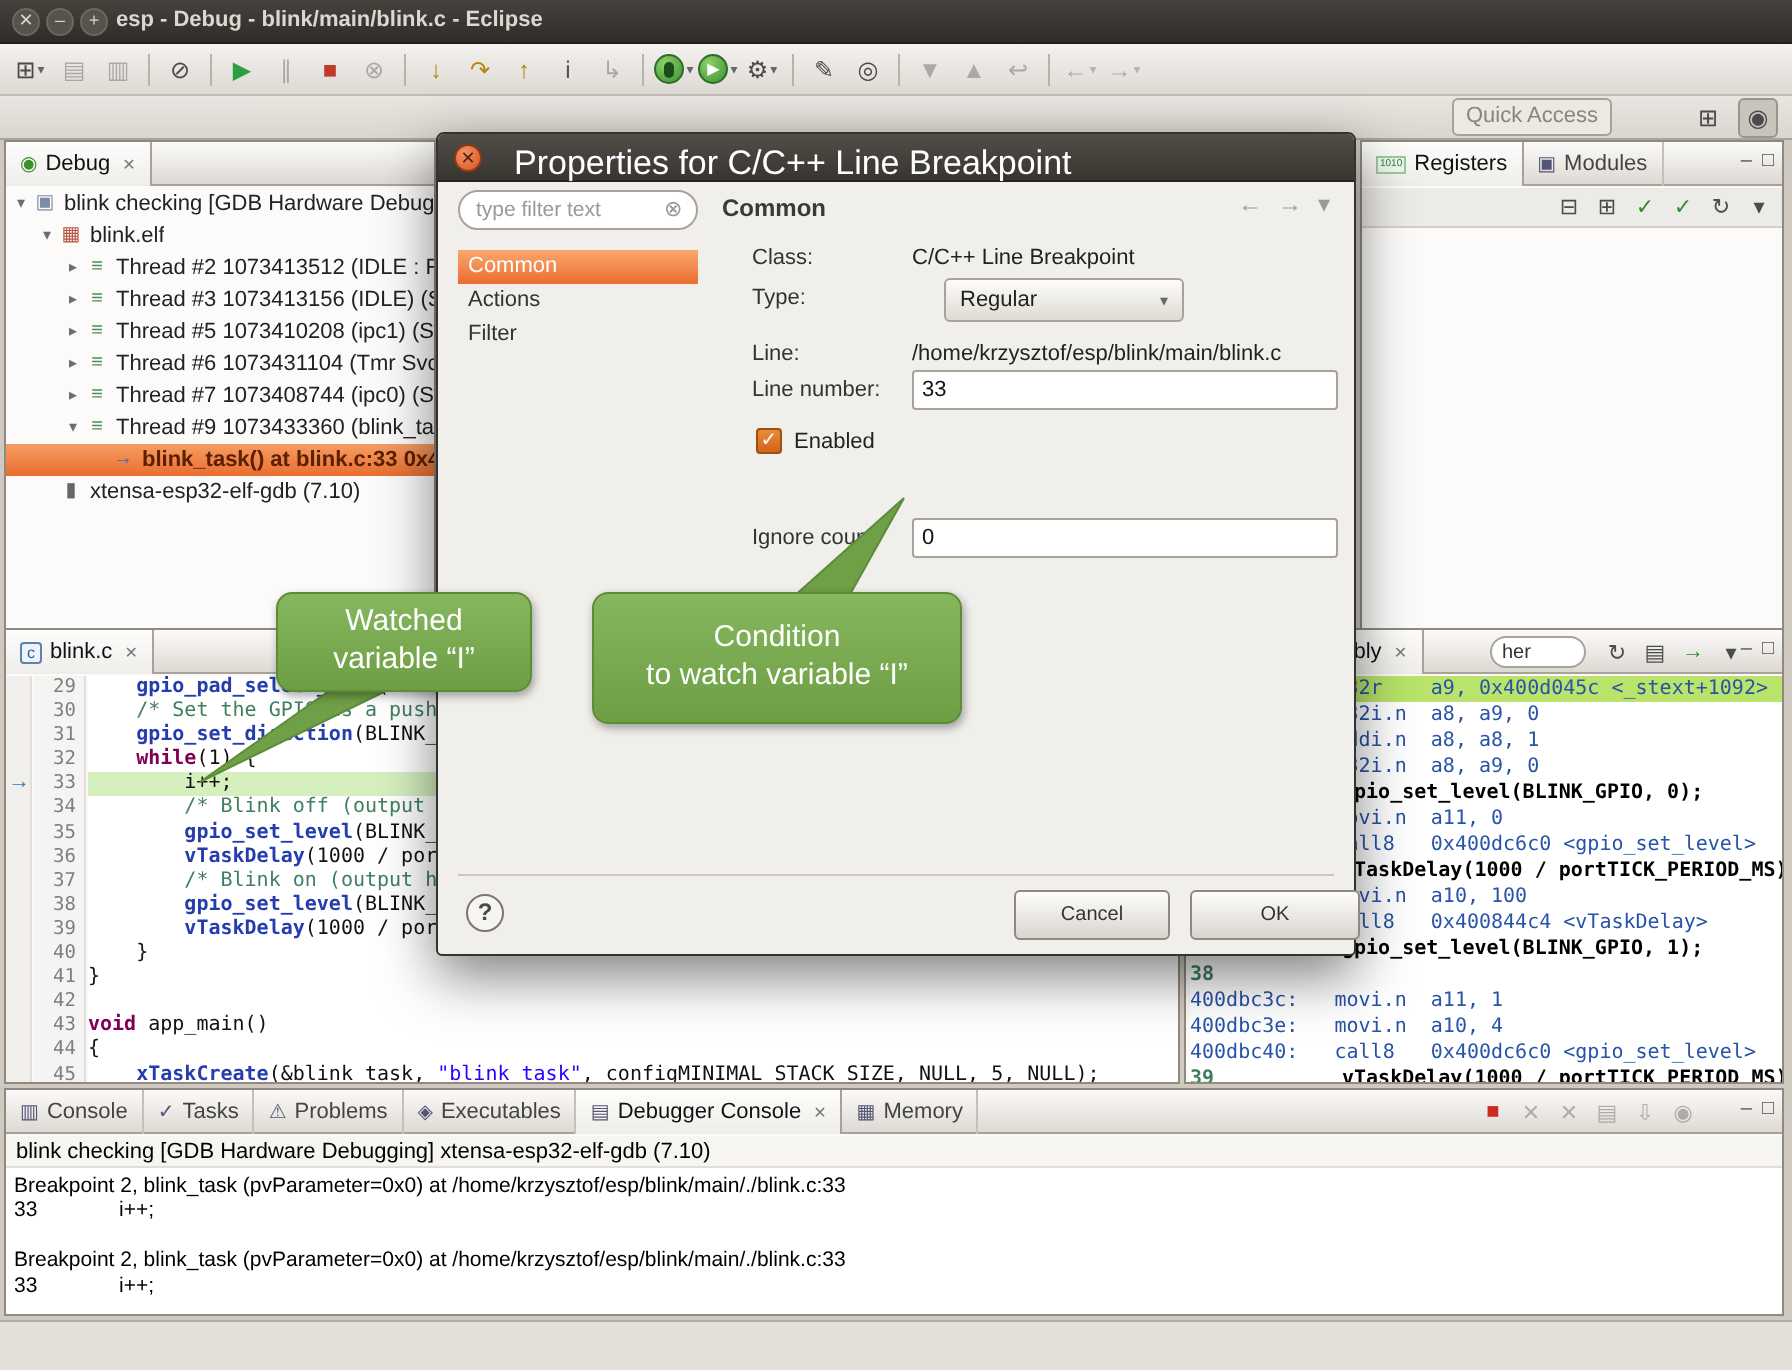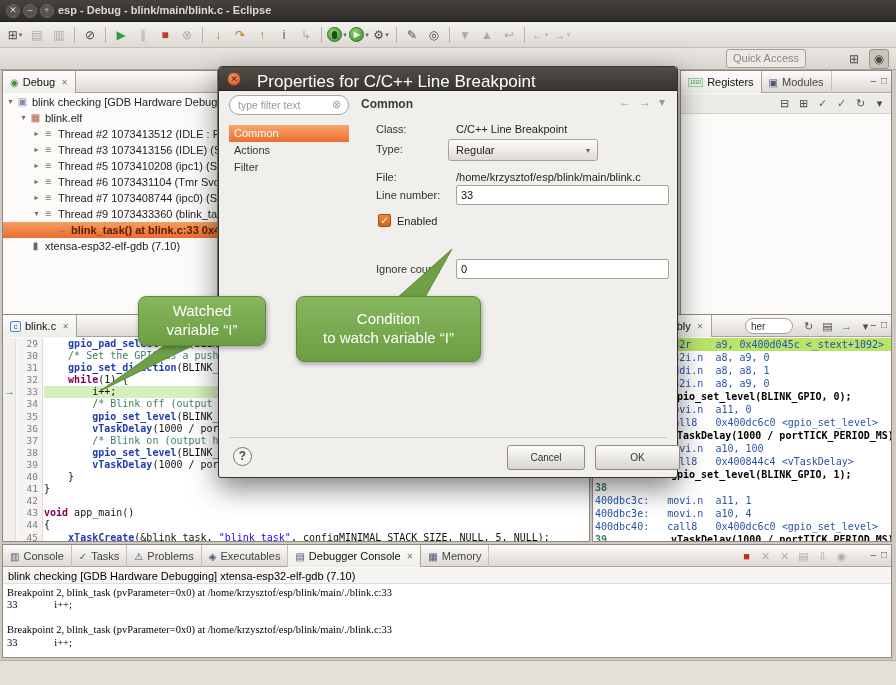--- a/index.html
+++ b/index.html
@@ -77,21 +77,21 @@
   .dline{height:13px;line-height:13px;white-space:pre;overflow:hidden}
   .dline.hl{background:#b9e36a}
   .dline.asm{color:#2853a8}
   .dline.src{color:#000;font-weight:bold}
   .dno{color:#3f7f5f;display:inline-block;width:76px}
 
   
   #console-panel{left:2px;top:544px;width:890px;height:114px}
   #console-icons{position:absolute;right:40px;top:3px;display:flex}
   #console-header{position:absolute;left:0;top:23px;right:0;height:16px;background:#f6f5f2;border-bottom:1px solid #e2dfda;padding-left:5px;line-height:16px;color:#000}
-  #console-text{position:absolute;left:0;top:39px;right:0;bottom:0;background:#fff;font-family:Liberation Serif, serif;font-size:10.5px;padding:3px 0 0 4px;color:#000;overflow:hidden}
+  #console-text{position:absolute;left:0;top:39px;right:0;bottom:0;background:#fff;font-family:Liberation Sans, sans-serif;font-size:10.5px;padding:3px 0 0 4px;color:#000;overflow:hidden}
   .conline{height:12.4px;line-height:12.4px;white-space:pre}
 
   #statusbar{position:absolute;left:0;top:660px;width:896px;height:25px;background:#e3dfd9;border-top:1px solid #b3ada5}
 
   
   #dialog{position:absolute;left:218px;top:66px;width:460px;height:412px;background:#f1efec;border:1px solid #35332f;border-radius:4px 4px 3px 3px;box-shadow:0 10px 28px rgba(0,0,0,.5);z-index:50}
   #dlg-titlebar{position:relative;height:24px;background:linear-gradient(#514e48,#383530);border-radius:3px 3px 0 0;border-bottom:1px solid #26241ف}
   #dlg-titlebar{border-bottom:1px solid #262420}
   #dlg-close{position:absolute;left:8px;top:5px;width:14px;height:14px;border-radius:50%;background:radial-gradient(circle at 35% 30%,#f2936a,#d9541e);border:1px solid #8a3a16;color:#57200a;font-size:9px;line-height:12px;text-align:center}
   #dlg-title{position:absolute;left:38px;top:5px;color:#fff;font-weight:normal;font-size:17px}
@@ -101,21 +101,21 @@
   #dlg-nav{position:absolute;left:10px;top:58px;width:120px}
   .navitem{height:17px;line-height:17px;padding-left:5px;color:#333;cursor:default}
   .navitem.sel{background:linear-gradient(#f9a86d,#ec6d31);color:#fff}
   #dlg-section{position:absolute;left:142px;top:30px;font-weight:bold;font-size:12px;color:#3a3a3a}
   #dlg-histnav{position:absolute;right:12px;top:28px;display:flex;gap:8px;color:#999;font-size:12px}
   .drow{position:absolute;left:157px;width:293px;height:22px}
   .dlabel{display:inline-block;width:80px;color:#333;line-height:20px;vertical-align:top}
   .dvalue{color:#222;line-height:20px}
   .dlg-input{position:absolute;left:80px;top:0;width:213px;height:20px;border:1px solid #a9a299;border-radius:2px;background:#fff;font-size:11px;padding:0 4px;font-family:"Liberation Sans",sans-serif;color:#111}
   .dlg-input.focus-orange{border:2px solid #e8702a;box-shadow:0 0 3px rgba(232,112,42,.55)}
-  #dlg-combo{position:absolute;left:72px;top:0;width:150px;height:22px;border:1px solid #a9a299;border-radius:3px;background:linear-gradient(#fdfdfc,#dedad3);display:flex;align-items:center;justify-content:space-between;padding:0 7px;color:#222}
+  #dlg-combo{position:absolute;left:96px;top:0;width:120px;height:22px;border:1px solid #a9a299;border-radius:3px;background:linear-gradient(#fdfdfc,#dedad3);display:flex;align-items:center;justify-content:space-between;padding:0 7px;color:#222}
   #dlg-combo .drop{font-size:8px}
   #dlg-checkbox{display:inline-block;width:13px;height:13px;margin:3px 6px 0 2px;border-radius:2px;background:linear-gradient(#e98b3a,#d4631d);border:1px solid #9c5012;color:#fff;font-size:10px;line-height:12px;text-align:center;vertical-align:top}
   #dlg-sep{position:absolute;left:10px;right:10px;top:370px;border-top:1px solid #ccc7c0}
   #dlg-help{position:absolute;left:14px;top:380px;width:19px;height:19px;border:1px solid #7a756d;border-radius:50%;color:#4a4a4a;font-weight:bold;text-align:center;line-height:17px;font-size:12px;background:#f7f5f2}
   .btn{position:absolute;top:378px;height:25px;border:1px solid #8f897f;border-radius:3px;background:linear-gradient(#fdfdfc,#d9d5ce);font-size:10px;color:#333;text-align:center;line-height:23px}
   #btn-cancel{left:288px;width:78px}
   #btn-ok{left:376px;width:85px}
 
   
   #tails{position:absolute;left:0;top:0;width:896px;height:685px;z-index:69;pointer-events:none}
@@ -487,21 +487,21 @@
       <span class="dlabel">Class:</span><span class="dvalue">C/C++ Line Breakpoint</span>
     </div>
     <div class="drow" style="top:72px">
       <span class="dlabel">Type:</span>
       <span id="dlg-combo">
         <span>Regular</span>
         <span class="drop">▾</span>
       </span>
     </div>
     <div class="drow" style="top:100px">
-      <span class="dlabel">File:</span><span class="dvalue">/home/krzysztof/esp/blink/main/blink.c</span>
+      <span class="dlabel">Line:</span><span class="dvalue">/home/krzysztof/esp/blink/main/blink.c</span>
     </div>
     <div class="drow" style="top:118px">
       <span class="dlabel">Line number:</span>
       <input class="dlg-input" value="33" style="">
     </div>
     <div class="drow" style="top:144px">
       <span id="dlg-checkbox">✓</span><span class="dvalue">Enabled</span>
     </div>
     <div class="drow" style="top:192px">
       <span class="dlabel">Ignore count:</span>

